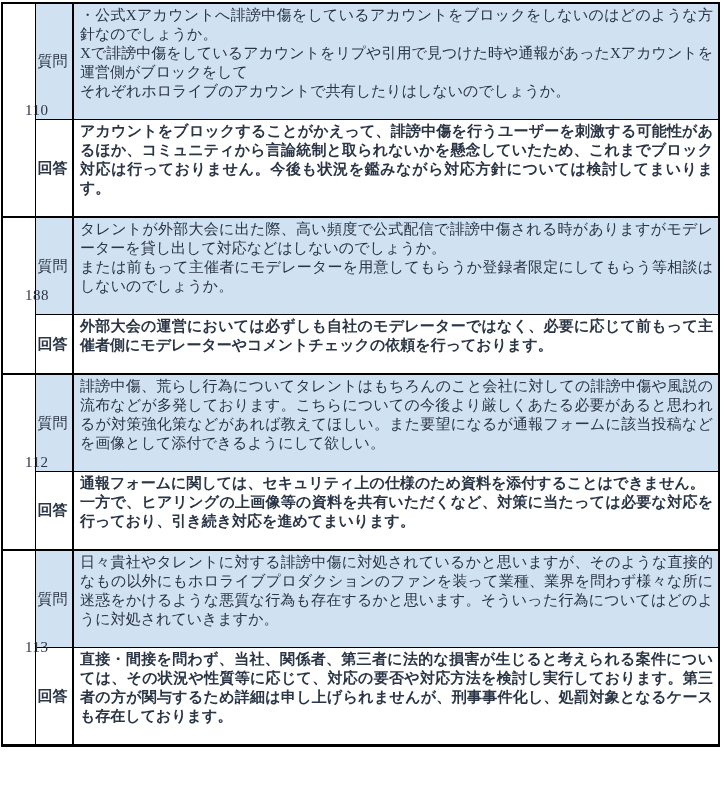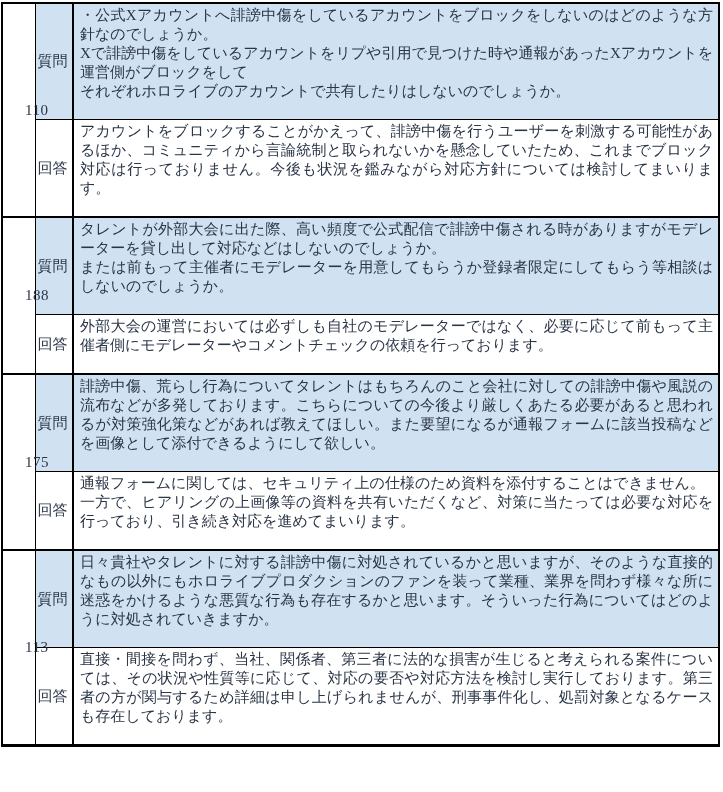--- a/index.html
+++ b/index.html
@@ -53,21 +53,21 @@
   }
   td.text {
     padding: 2px 5px 18px 6px;
     line-height: 19px;
     text-align: justify;
     white-space: pre-wrap;
     vertical-align: middle;
     word-break: break-all;
   }
   td.qbg { background: var(--q-bg, #d0e2f2); }
-  td.abg { background: var(--a-bg, #ffffff); }
+  td.abg { background: var(--a-bg, #ffffff); font-weight: bold; }
 </style>
 </head>
 <body>
 
 <div class="page" style="--q-bg: #d0e2f2; --a-bg: #ffffff; --border-color: #000000; --text-color: #2a3546;">
   <table class="qa-table">
     <colgroup>
       <col class="col-num">
       <col class="col-label">
       <col class="col-text">
@@ -88,21 +88,21 @@
           <td class="num" rowspan="2">188</td>
           <td class="label qbg">質問</td>
           <td class="text qbg">タレントが外部大会に出た際、高い頻度で公式配信で誹謗中傷される時がありますがモデレーターを貸し出して対応などはしないのでしょうか。
 または前もって主催者にモデレーターを用意してもらうか登録者限定にしてもらう等相談はしないのでしょうか。</td>
         </tr>
         <tr>
           <td class="label abg">回答</td>
           <td class="text abg">外部大会の運営においては必ずしも自社のモデレーターではなく、必要に応じて前もって主催者側にモデレーターやコメントチェックの依頼を行っております。</td>
         </tr>
         <tr class="group-start">
-          <td class="num" rowspan="2">175</td>
+          <td class="num" rowspan="2">112</td>
           <td class="label qbg">質問</td>
           <td class="text qbg">誹謗中傷、荒らし行為についてタレントはもちろんのこと会社に対しての誹謗中傷や風説の流布などが多発しております。こちらについての今後より厳しくあたる必要があると思われるが対策強化策などがあれば教えてほしい。また要望になるが通報フォームに該当投稿などを画像として添付できるようにして欲しい。</td>
         </tr>
         <tr>
           <td class="label abg">回答</td>
           <td class="text abg">通報フォームに関しては、セキュリティ上の仕様のため資料を添付することはできません。
 一方で、ヒアリングの上画像等の資料を共有いただくなど、対策に当たっては必要な対応を行っており、引き続き対応を進めてまいります。</td>
         </tr>
         <tr class="group-start">
           <td class="num" rowspan="2">113</td>

